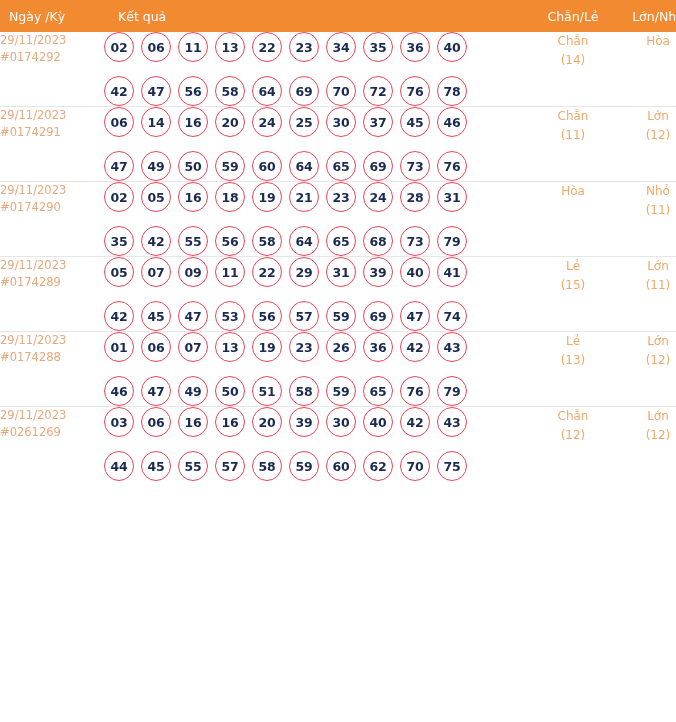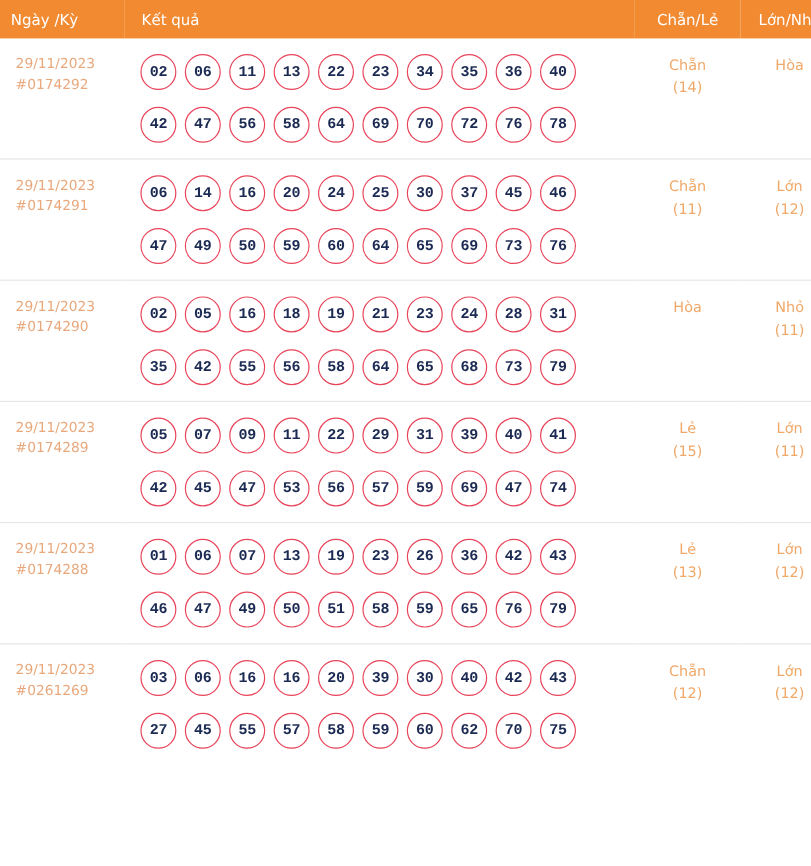--- a/index.html
+++ b/index.html
@@ -40,36 +40,35 @@
   th.col-size   { width: 82px;  text-align: center; }
 
   
   .result-row {
     border-top: 1px solid #e6e6e6;
   }
   .result-row:first-child {
     border-top: none;
   }
   .result-row > td {
-    padding: 13px;
+    padding: 0;
     vertical-align: top;
   }
 
   .cell-date {
     width: 95px;
     padding: 14px 0 0 9px;
     color: #E8A87C;
     font-size: 11.5px;
     line-height: 17px;
     white-space: nowrap;
   }
   .cell-result {
     width: 411px;
     padding: 10px 0 12px 14px;
-    font-family: Liberation Mono, monospace;
   }
   .cell-parity, .cell-size {
     text-align: center;
     padding-top: 14px;
     color: #F0A868;
     font-size: 12px;
     line-height: 19px;
   }
   .cell-parity { width: 88px; }
   .cell-size   { width: 82px; }
@@ -327,21 +326,21 @@
             <div class="ball">16</div>
             <div class="ball">16</div>
             <div class="ball">20</div>
             <div class="ball">39</div>
             <div class="ball">30</div>
             <div class="ball">40</div>
             <div class="ball">42</div>
             <div class="ball">43</div>
           </div>
           <div class="ball-row">
-            <div class="ball">27</div>
+            <div class="ball">44</div>
             <div class="ball">45</div>
             <div class="ball">55</div>
             <div class="ball">57</div>
             <div class="ball">58</div>
             <div class="ball">59</div>
             <div class="ball">60</div>
             <div class="ball">62</div>
             <div class="ball">70</div>
             <div class="ball">75</div>
           </div>

